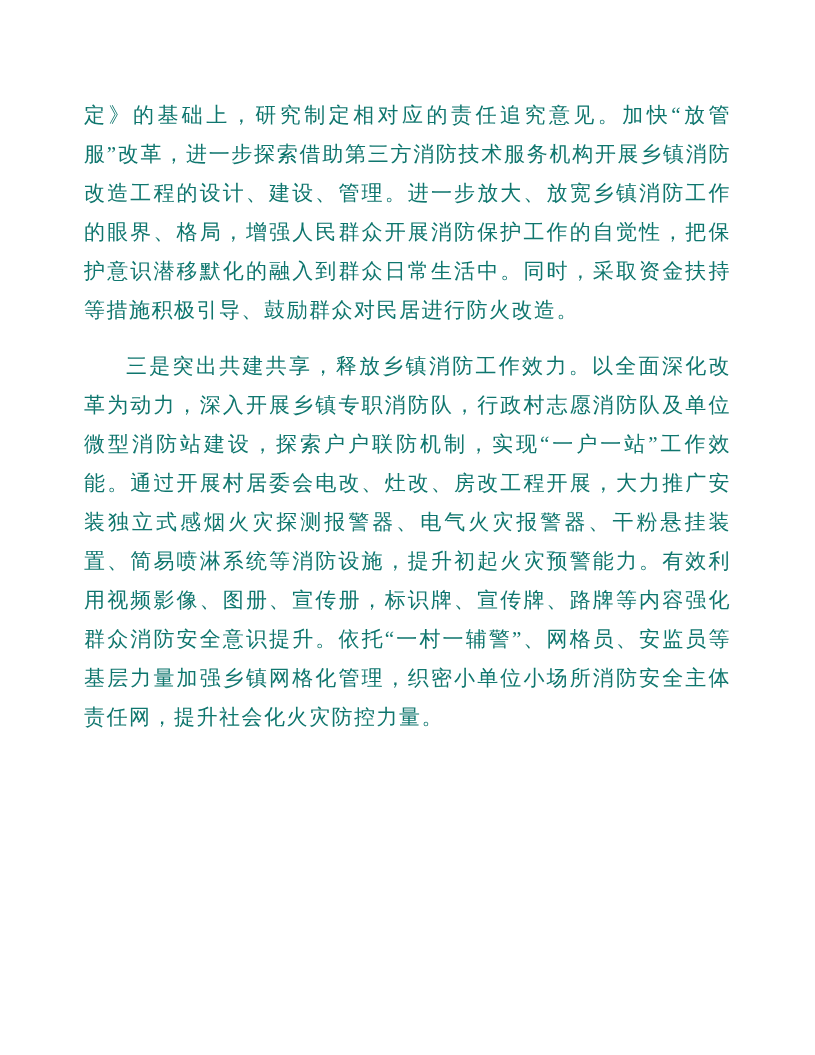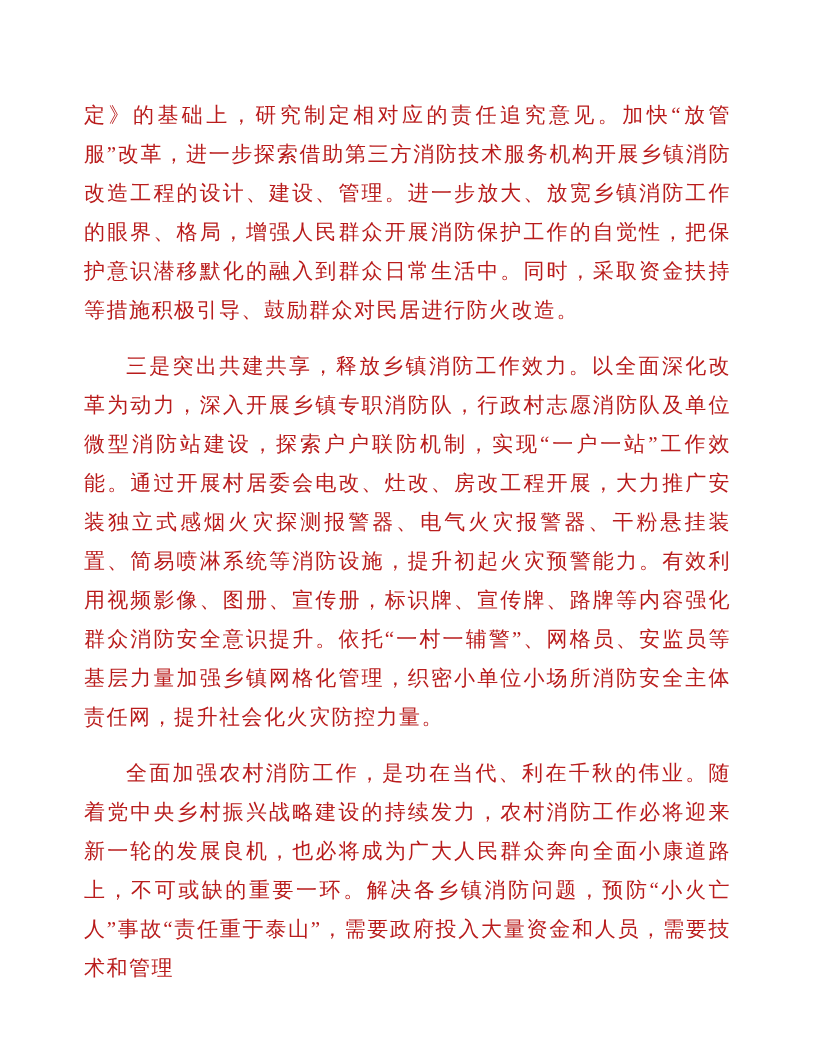--- a/index.html
+++ b/index.html
@@ -11,21 +11,21 @@
       position: relative;
       width: 815px;
       height: 1055px;
       background: #ffffff;
       box-sizing: border-box;
       padding: 96px 84px 0 84px;
       overflow: hidden;
       font-family: "Liberation Serif", "DejaVu Serif", serif;
       font-size: 21px;
       line-height: 39px;
-      color: #b91c1c;
+      color: #0f766e;
     }
     .para {
       margin: 0;
       padding: 0;
       text-align: justify;
       text-justify: inter-ideograph;
       letter-spacing: 1.5px;
       word-break: break-all;
     }
     .para + .para {
@@ -34,14 +34,13 @@
     .para.indent {
       text-indent: 2em;
     }
   </style>
 </head>
 <body>
 
 <div class="page">
   <p class="para">定》的基础上，研究制定相对应的责任追究意见。加快“放管服”改革，进一步探索借助第三方消防技术服务机构开展乡镇消防改造工程的设计、建设、管理。进一步放大、放宽乡镇消防工作的眼界、格局，增强人民群众开展消防保护工作的自觉性，把保护意识潜移默化的融入到群众日常生活中。同时，采取资金扶持等措施积极引导、鼓励群众对民居进行防火改造。</p>
   <p class="para indent">三是突出共建共享，释放乡镇消防工作效力。以全面深化改革为动力，深入开展乡镇专职消防队，行政村志愿消防队及单位微型消防站建设，探索户户联防机制，实现“一户一站”工作效能。通过开展村居委会电改、灶改、房改工程开展，大力推广安装独立式感烟火灾探测报警器、电气火灾报警器、干粉悬挂装置、简易喷淋系统等消防设施，提升初起火灾预警能力。有效利用视频影像、图册、宣传册，标识牌、宣传牌、路牌等内容强化群众消防安全意识提升。依托“一村一辅警”、网格员、安监员等基层力量加强乡镇网格化管理，织密小单位小场所消防安全主体责任网，提升社会化火灾防控力量。</p>
-  <p class="para indent">全面加强农村消防工作，是功在当代、利在千秋的伟业。随着党中央乡村振兴战略建设的持续发力，农村消防工作必将迎来新一轮的发展良机，也必将成为广大人民群众奔向全面小康道路上，不可或缺的重要一环。解决各乡镇消防问题，预防“小火亡人”事故“责任重于泰山”，需要政府投入大量资金和人员，需要技术和管理</p>
 </div>
 
 </body></html>

